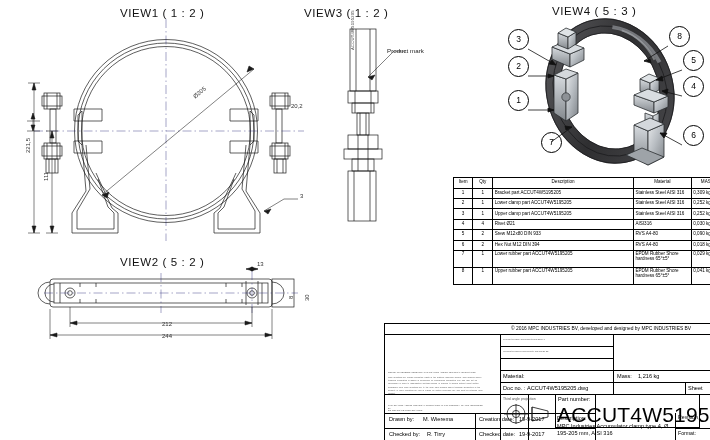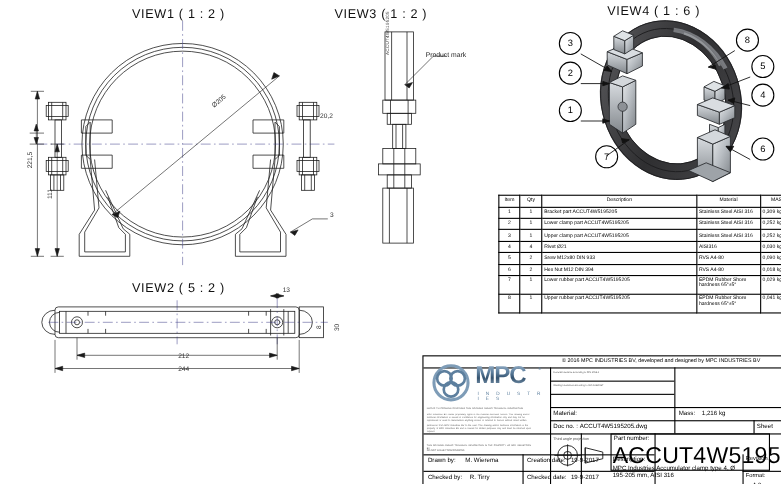--- a/index.html
+++ b/index.html
@@ -264,21 +264,21 @@
     <g stroke="#1a1a1a" stroke-width="0.55" fill="#1a1a1a">
       <line x1="9" y1="14" x2="9" y2="32"></line>
       <polygon points="9,14 7,20 11,20"></polygon>
         <polygon points="9,32 7,26 11,26"></polygon>
       <line x1="3" y1="22" x2="16" y2="22"></line>
       <line x1="3" y1="32" x2="16" y2="32"></line>
     </g>
   </svg>
   <div class="abs dim" style="left:275px;top:100px;">20,2</div>
 
-  <div class="abs ttl" style="left:536px;top:2px;">VIEW4 ( 1 : 6 )</div>
+  <div class="abs ttl" style="left:536px;top:2px;">VIEW4 ( 5 : 3 )</div>
 
   <svg class="abs" style="left:498px;top:14px;" width="200" height="160">
     <defs>
       <linearGradient id="gMetal" x1="0" y1="0" x2="1" y2="1">
         <stop offset="0%" stop-color="#e6e8ea"></stop>
         <stop offset="45%" stop-color="#b9bec3"></stop>
         <stop offset="100%" stop-color="#7d8287"></stop>
       </linearGradient>
       <linearGradient id="gMetal2" x1="0" y1="0" x2="0" y2="1">
         <stop offset="0%" stop-color="#d7dbdf"></stop>
@@ -450,33 +450,20 @@
 
     <div class="tb-line tb-v" style="left:115px;top:10px;height:110px;"></div>
     <div class="tb-line tb-v" style="left:228px;top:10px;height:60px;"></div>
     <div class="tb-line tb-v" style="left:300px;top:58px;height:12px;"></div>
     <div class="tb-line tb-v" style="left:143px;top:70px;height:50px;"></div>
     <div class="tb-line tb-v" style="left:290px;top:89px;height:31px;"></div>
     <div class="tb-line tb-v" style="left:90px;top:89px;height:31px;"></div>
 
     <div class="tb-copy" style="left:126px;top:2px;">© 2016 MPC INDUSTRIES BV, developed and designed by MPC INDUSTRIES BV</div>
 
-    <div class="logo">
-      <svg width="40" height="34" style="position:absolute;left:2px;top:3px;">
-        <g fill="none" stroke="#5d7f9e" stroke-width="2.4">
-          <circle cx="20" cy="17" r="15.5" stroke="#7e9cb7" stroke-width="2.8"></circle>
-          <circle cx="14" cy="13" r="6.6"></circle>
-          <circle cx="26" cy="13" r="6.6"></circle>
-          <circle cx="20" cy="23" r="6.6"></circle>
-        </g>
-      </svg>
-      <div class="logo-txt">MPC</div>
-      <div class="logo-reg">®</div>
-      <div class="logo-ind">I N D U S T R I E S</div>
-    </div>
 
     <div class="tol" style="left:118px;top:14px;">General tolerance according to DIN 2768-1</div>
     <div class="tol" style="left:118px;top:26px;">Welding tolerances according to ISO 13920-BF</div>
 
     <div class="tiny" style="left:3px;top:47px;">NOTICE TO PERSONS RECEIVING THIS DRAWING AND/OR TECHNICAL INFORMATION</div>
     <div class="tiny" style="left:3px;top:52px;height:28px;overflow:hidden;">MPC Industries BV claims proprietary rights in the material disclosed hereon. This drawing and/or technical information is issued in confidence for engineering information only and may not be reproduced or used to manufacture anything shown or referred to hereon without direct written permission from MPC Industries BV to the user. This drawing and/or technical information is the property of MPC Industries BV and is loaned for limited purposes only and must be returned upon request.</div>
     <div class="tiny" style="left:3px;top:80px;">THIS DRAWING AND/OR TECHNICAL INFORMATION IS THE PROPERTY OF MPC INDUSTRIES BV</div>
     <div class="tol" style="left:3px;top:85px;">DO NOT SCALE FROM DRAWING</div>
 
     <div class="tb-t" style="left:118px;top:49px;">Material:</div>

